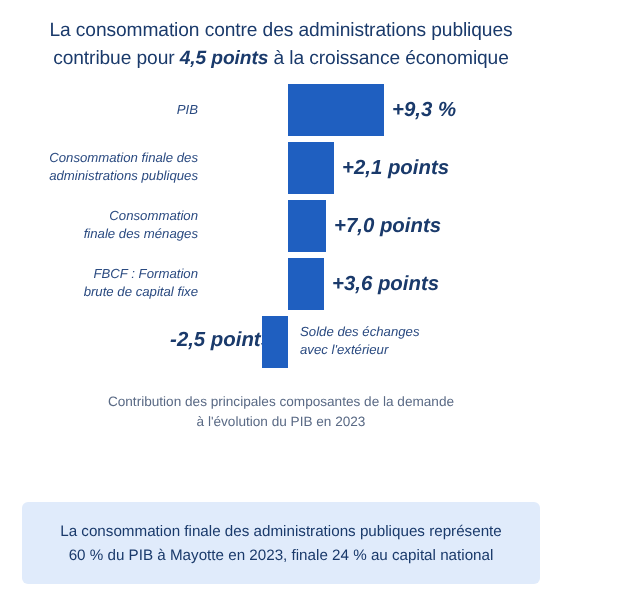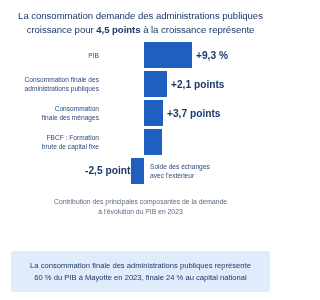--- a/index.html
+++ b/index.html
@@ -20,27 +20,29 @@
   .headline {
     padding: 9px 14px 0 14px;
     text-align: center;
     font-size: 9.6px;
     line-height: 13.5px;
     color: #1a3a6b;
     letter-spacing: -0.05px;
   }
   .headline .strong {
     font-weight: bold;
+    font-style: italic;
   }
 
   
   .chart {
     position: relative;
     margin-top: 5px;
     height: 150px;
+    font-style: italic;
   }
   .row {
     position: absolute;
     left: 0;
     right: 0;
     height: 28px;
     display: flex;
     align-items: center;
   }
   .cat-label {
@@ -109,22 +111,22 @@
     color: #1a3a6b;
   }
   .callout .strong {
     font-weight: normal;
   }
 </style>
 </head>
 <body>
 
 <div class="headline">
-  <span>La consommation demande des administrations publiques</span><br>
-  <span>croissance pour </span><span class="strong">4,5 points</span><span> à la croissance représente</span>
+  <span>La consommation contre des administrations publiques</span><br>
+  <span>contribue pour </span><span class="strong">4,5 points</span><span> à la croissance économique</span>
 </div>
 
 <div class="chart">
 
   <div class="row" style="top:0px;">
     <div class="cat-label">
       <span>PIB</span>
     </div>
     <div class="bar pos" style="width:48px;"></div>
     <div class="value" style="left:196px;">+9,3 %</div>
@@ -138,29 +140,30 @@
     <div class="bar pos" style="width:23px;"></div>
     <div class="value" style="left:171px;">+2,1 points</div>
   </div>
 
   <div class="row" style="top:58px;">
     <div class="cat-label">
       <span>Consommation</span><br>
       <span>finale des ménages</span>
     </div>
     <div class="bar pos" style="width:19px;"></div>
-    <div class="value" style="left:167px;">+3,7 points</div>
+    <div class="value" style="left:167px;">+7,0 points</div>
   </div>
 
   <div class="row" style="top:87px;">
     <div class="cat-label">
       <span>FBCF : Formation</span><br>
       <span>brute de capital fixe</span>
     </div>
     <div class="bar pos" style="width:18px;"></div>
+    <div class="value" style="left:166px;">+3,6 points</div>
   </div>
 
   <div class="row" style="top:116px;">
     <div class="value left" style="top:8px;">-2,5 points</div>
     <div class="bar neg" style="width:13px;"></div>
     <div class="side-label" style="top:5px;">
       <span>Solde des échanges</span><br>
       <span>avec l'extérieur</span>
     </div>
   </div>

